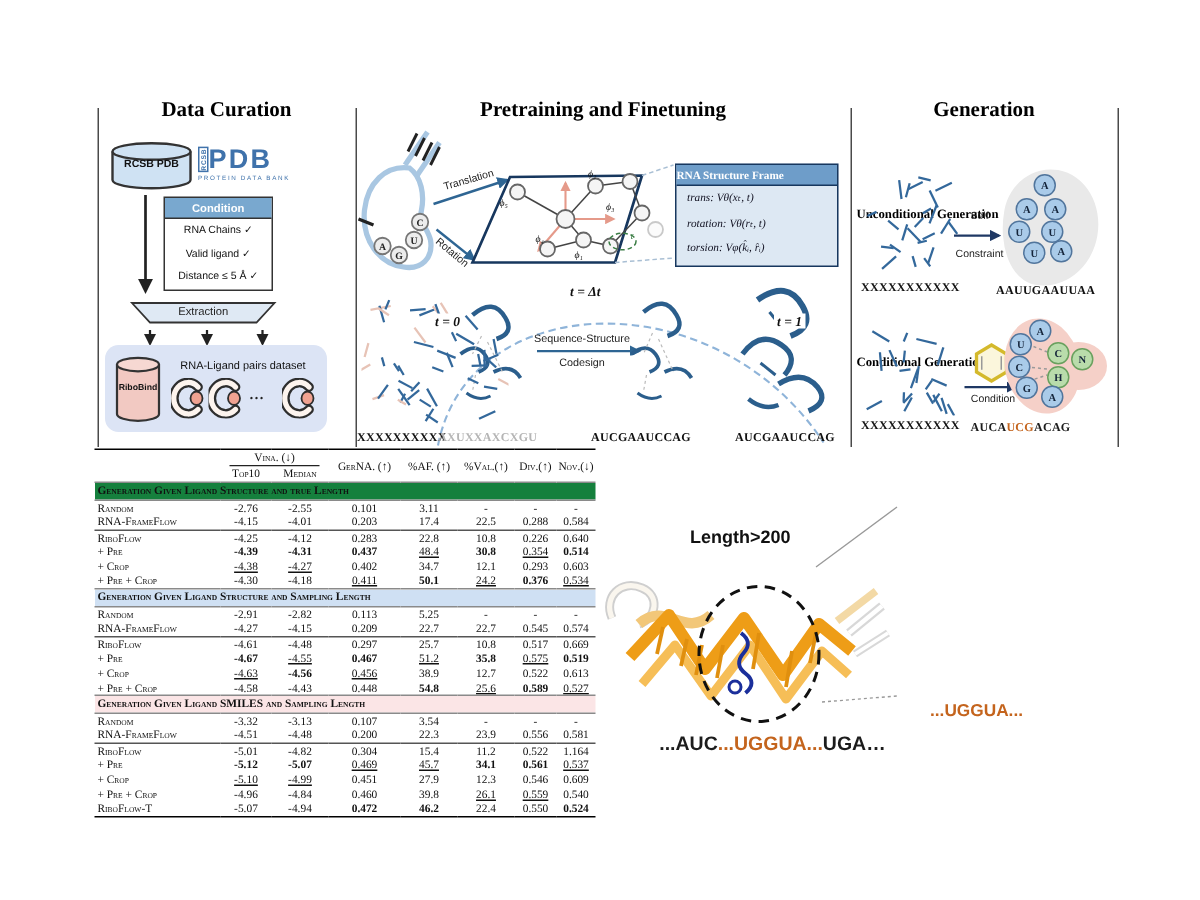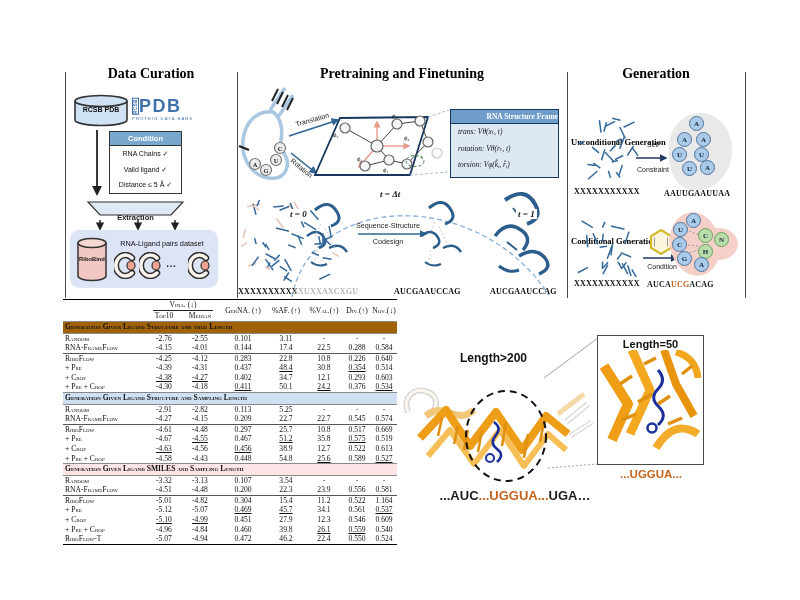--- a/index.html
+++ b/index.html
@@ -14,44 +14,44 @@
   .tlabel{position:absolute;font:italic 700 9px "Liberation Serif",serif;background:#fff;padding:0 2px;color:#111;white-space:nowrap;}
   .tinysans{position:absolute;font:7px "Liberation Sans",sans-serif;color:#222;text-align:center;white-space:nowrap;}
   
   .cbox{position:absolute;left:109px;top:131px;width:71px;background:#fff;border:1.2px solid #333;}
   .cbox .hd{background:#79a8cf;color:#fff;font:700 7.5px "Liberation Sans",sans-serif;text-align:center;line-height:13px;border-bottom:1px solid #333;}
   .cbox .it{font:7px "Liberation Sans",sans-serif;text-align:center;line-height:15.5px;color:#111;}
   
   .dsbox{position:absolute;left:70px;top:230px;width:148px;height:58px;background:#dce4f5;border-radius:9px;}
   
   .fbox{position:absolute;left:450px;top:109px;width:107px;border:1.5px solid #17375e;background:#dde8f3;}
-  .fbox .hd{background:#6e9dc9;color:#fff;font:700 7.5px "Liberation Serif",serif;text-align:right;line-height:13px;border-bottom:1px solid #17375e;}
+  .fbox .hd{background:#6e9dc9;color:#fff;font:700 7.5px "Liberation Serif",serif;text-align:left;line-height:13px;border-bottom:1px solid #17375e;}
   .fbox .eq{font:italic 7.5px "Liberation Serif","DejaVu Sans",serif;line-height:16.5px;padding-left:7px;color:#101020;white-space:nowrap;}
   
   .nt{position:absolute;width:15px;height:15px;border-radius:50%;background:#aacbe9;border:1.3px solid #51759c;
       font:700 7px "Liberation Serif",serif;color:#14243a;display:flex;align-items:center;justify-content:center;box-sizing:border-box;}
   .nt.g{background:#b9dcab;border-color:#69a05e;}
   .blob1{position:absolute;left:668px;top:113px;width:64px;height:78px;background:#e9e9e9;
          border-radius:48% 52% 55% 45% / 42% 50% 50% 58%;transform:rotate(10deg);}
   .pblob{position:absolute;background:#f5d0c8;border-radius:50%;}
   
   #results-table{position:absolute;left:63px;top:299px;width:334px;border-collapse:collapse;
      font-family:"Liberation Serif",serif;font-size:7.6px;color:#111;font-variant:small-caps;
      border-top:1.4px solid #000;border-bottom:1.4px solid #000;table-layout:fixed;}
   #results-table th,#results-table td{padding:0 1px;height:9.6px;line-height:9.6px;font-weight:400;text-align:center;white-space:nowrap;overflow:hidden;}
   #results-table thead{border-bottom:1px solid #000;}
   #results-table thead th{height:10px;line-height:10px;vertical-align:middle;}
   #results-table th.vina span{display:block;margin:0 5px;border-bottom:.8px solid #222;}
   #results-table td.lbl{text-align:left;padding-left:2px;}
   #results-table tr.band td{font-weight:700;text-align:left;padding-left:2px;height:10.5px;line-height:10.5px;
-     background:#a16207;border-top:.8px solid #8a8a8a;border-bottom:.8px solid #8a8a8a;}
+     background:#15803d;border-top:.8px solid #8a8a8a;border-bottom:.8px solid #8a8a8a;}
   #results-table tr.band.blue td{background:#cfe0f3;}
   #results-table tr.band.pink td{background:#fbe5e6;}
   #results-table tr.gsep td{border-top:.8px solid #555;}
-  #results-table .b{font-weight:400;}
+  #results-table .b{font-weight:700;}
   #results-table .u{text-decoration:underline;}
   
   .zbox{position:absolute;left:597px;top:335px;width:107px;height:130px;background:#fff;border:1.8px solid #4a4a4a;box-sizing:border-box;}
   .seg-dark{color:#1c1c1c;} .seg-orange{color:#c4641d;} 
   .bigseq{position:absolute;font:700 13px "Liberation Sans",sans-serif;text-align:center;white-space:nowrap;}
 </style>
 </head>
 <body>
 
 <div id="canvas">
@@ -90,21 +90,21 @@
     <div style="font:4.2px 'Liberation Sans',sans-serif;letter-spacing:1.1px;margin-top:1px;">PROTEIN DATA BANK</div>
   </div>
 
   <div class="cbox">
     <div class="hd">Condition</div>
     <div class="it">RNA Chains ✓</div>
     <div class="it">Valid ligand ✓</div>
     <div class="it">Distance ≤ 5 Å ✓</div>
   </div>
 
-  <div class="tinysans" style="left:88px;top:213px;width:95px;font-size:7.5px;font-weight:bold;">Extraction</div>
+  <div class="tinysans" style="left:88px;top:203px;width:95px;font-size:7.5px;">Extraction</div>
 
   <div class="dsbox"></div>
   <svg class="abs" style="left:76px;top:237px;" width="32" height="46">
     <path d="M2,6 V39 A14,4.5 0 0 0 30,39 V6" fill="#f2c9c2" stroke="#333" stroke-width="1.5"></path>
     <ellipse cx="16" cy="6" rx="14" ry="4.5" fill="#f6d8d2" stroke="#333" stroke-width="1.5"></ellipse>
   </svg>
   <div class="abs" style="left:76px;top:256px;width:32px;text-align:center;font:700 5.8px 'Liberation Sans',sans-serif;color:#111;">RiboBind</div>
   <div class="abs" style="left:106px;top:239px;width:112px;text-align:center;font:7.3px 'Liberation Sans',sans-serif;color:#111;">RNA-Ligand pairs dataset</div>
 
   <svg class="abs" style="left:114px;top:252px;" width="24" height="27">
@@ -460,21 +460,21 @@
           <td>0.101</td>
           <td>3.11</td>
           <td>-</td>
           <td>-</td>
           <td>-</td>
         </tr>
         <tr>
           <td class="lbl">RNA-FrameFlow</td>
           <td>-4.15</td>
           <td>-4.01</td>
-          <td>0.144</td>
+          <td>0.203</td>
           <td>17.4</td>
           <td>22.5</td>
           <td>0.288</td>
           <td>0.584</td>
         </tr>
         <tr class="gsep">
           <td class="lbl">RiboFlow</td>
           <td>-4.25</td>
           <td>-4.12</td>
           <td>0.283</td>
@@ -677,38 +677,17 @@
     <path d="M96,52 q8,6 2,13 q-7,8 1,14 q8,6 0,13" fill="none" stroke="#1b2f9b" stroke-width="2.6"></path>
     <circle cx="92" cy="88" r="4" fill="none" stroke="#1b2f9b" stroke-width="2"></circle>
     <ellipse cx="108" cy="66" rx="40" ry="45" fill="none" stroke="#111" stroke-width="2" stroke-dasharray="7,5"></ellipse>
   </svg>
 
   <svg class="abs" style="left:538px;top:332px;" width="64" height="140">
     <line x1="6" y1="46" x2="60" y2="6" stroke="#999" stroke-width=".9"></line>
     <line x1="10" y1="136" x2="60" y2="132" stroke="#999" stroke-width=".9" stroke-dasharray="2,2"></line>
   </svg>
 
-  <div class="zbox">
-    <div style="text-align:center;font:700 11px 'Liberation Sans',sans-serif;color:#111;margin-top:2px;">Length=50</div>
-    <svg width="103" height="110" style="display:block;">
-      <path d="M6,16 L30,54 L14,90" fill="none" stroke="#ef9d14" stroke-width="10" stroke-linejoin="round"></path>
-      <path d="M34,0 L52,40 L32,84" fill="none" stroke="#f3a81f" stroke-width="9" stroke-linejoin="round"></path>
-      <path d="M66,0 L78,34 L96,66" fill="none" stroke="#e8940f" stroke-width="8" stroke-linejoin="round"></path>
-      <path d="M58,98 Q76,68 100,84" fill="none" stroke="#f2ab2b" stroke-width="8"></path>
-      <path d="M78,2 Q98,8 100,28" fill="none" stroke="#f0a51c" stroke-width="7"></path>
-      <g stroke="#e08f0e" stroke-width="3.5">
-        <line x1="22" y1="34" x2="34" y2="26"></line>
-          <line x1="40" y1="52" x2="54" y2="44"></line>
-        <line x1="24" y1="70" x2="38" y2="64"></line>
-          <line x1="60" y1="54" x2="72" y2="46"></line>
-        <line x1="70" y1="74" x2="84" y2="68"></line>
-          <line x1="84" y1="24" x2="94" y2="16"></line>
-        <line x1="46" y1="14" x2="58" y2="8"></line>
-      </g>
-      <path d="M60,20 q9,10 0,19 q-9,9 1,18 q9,9 -1,18" fill="none" stroke="#1b2f9b" stroke-width="3"></path>
-      <circle cx="54" cy="78" r="4.5" fill="none" stroke="#1b2f9b" stroke-width="2.5"></circle>
-    </svg>
-  </div>
 
   <div class="bigseq" style="left:598px;top:468px;width:106px;font-size:11.5px;"><span class="seg-orange">...UGGUA...</span></div>
   <div class="bigseq" style="left:425px;top:488px;width:180px;"><span class="seg-dark">...AUC</span><span class="seg-orange">...UGGUA...</span><span class="seg-dark">UGA…</span></div>
 
 </div>
 
 </body></html>

